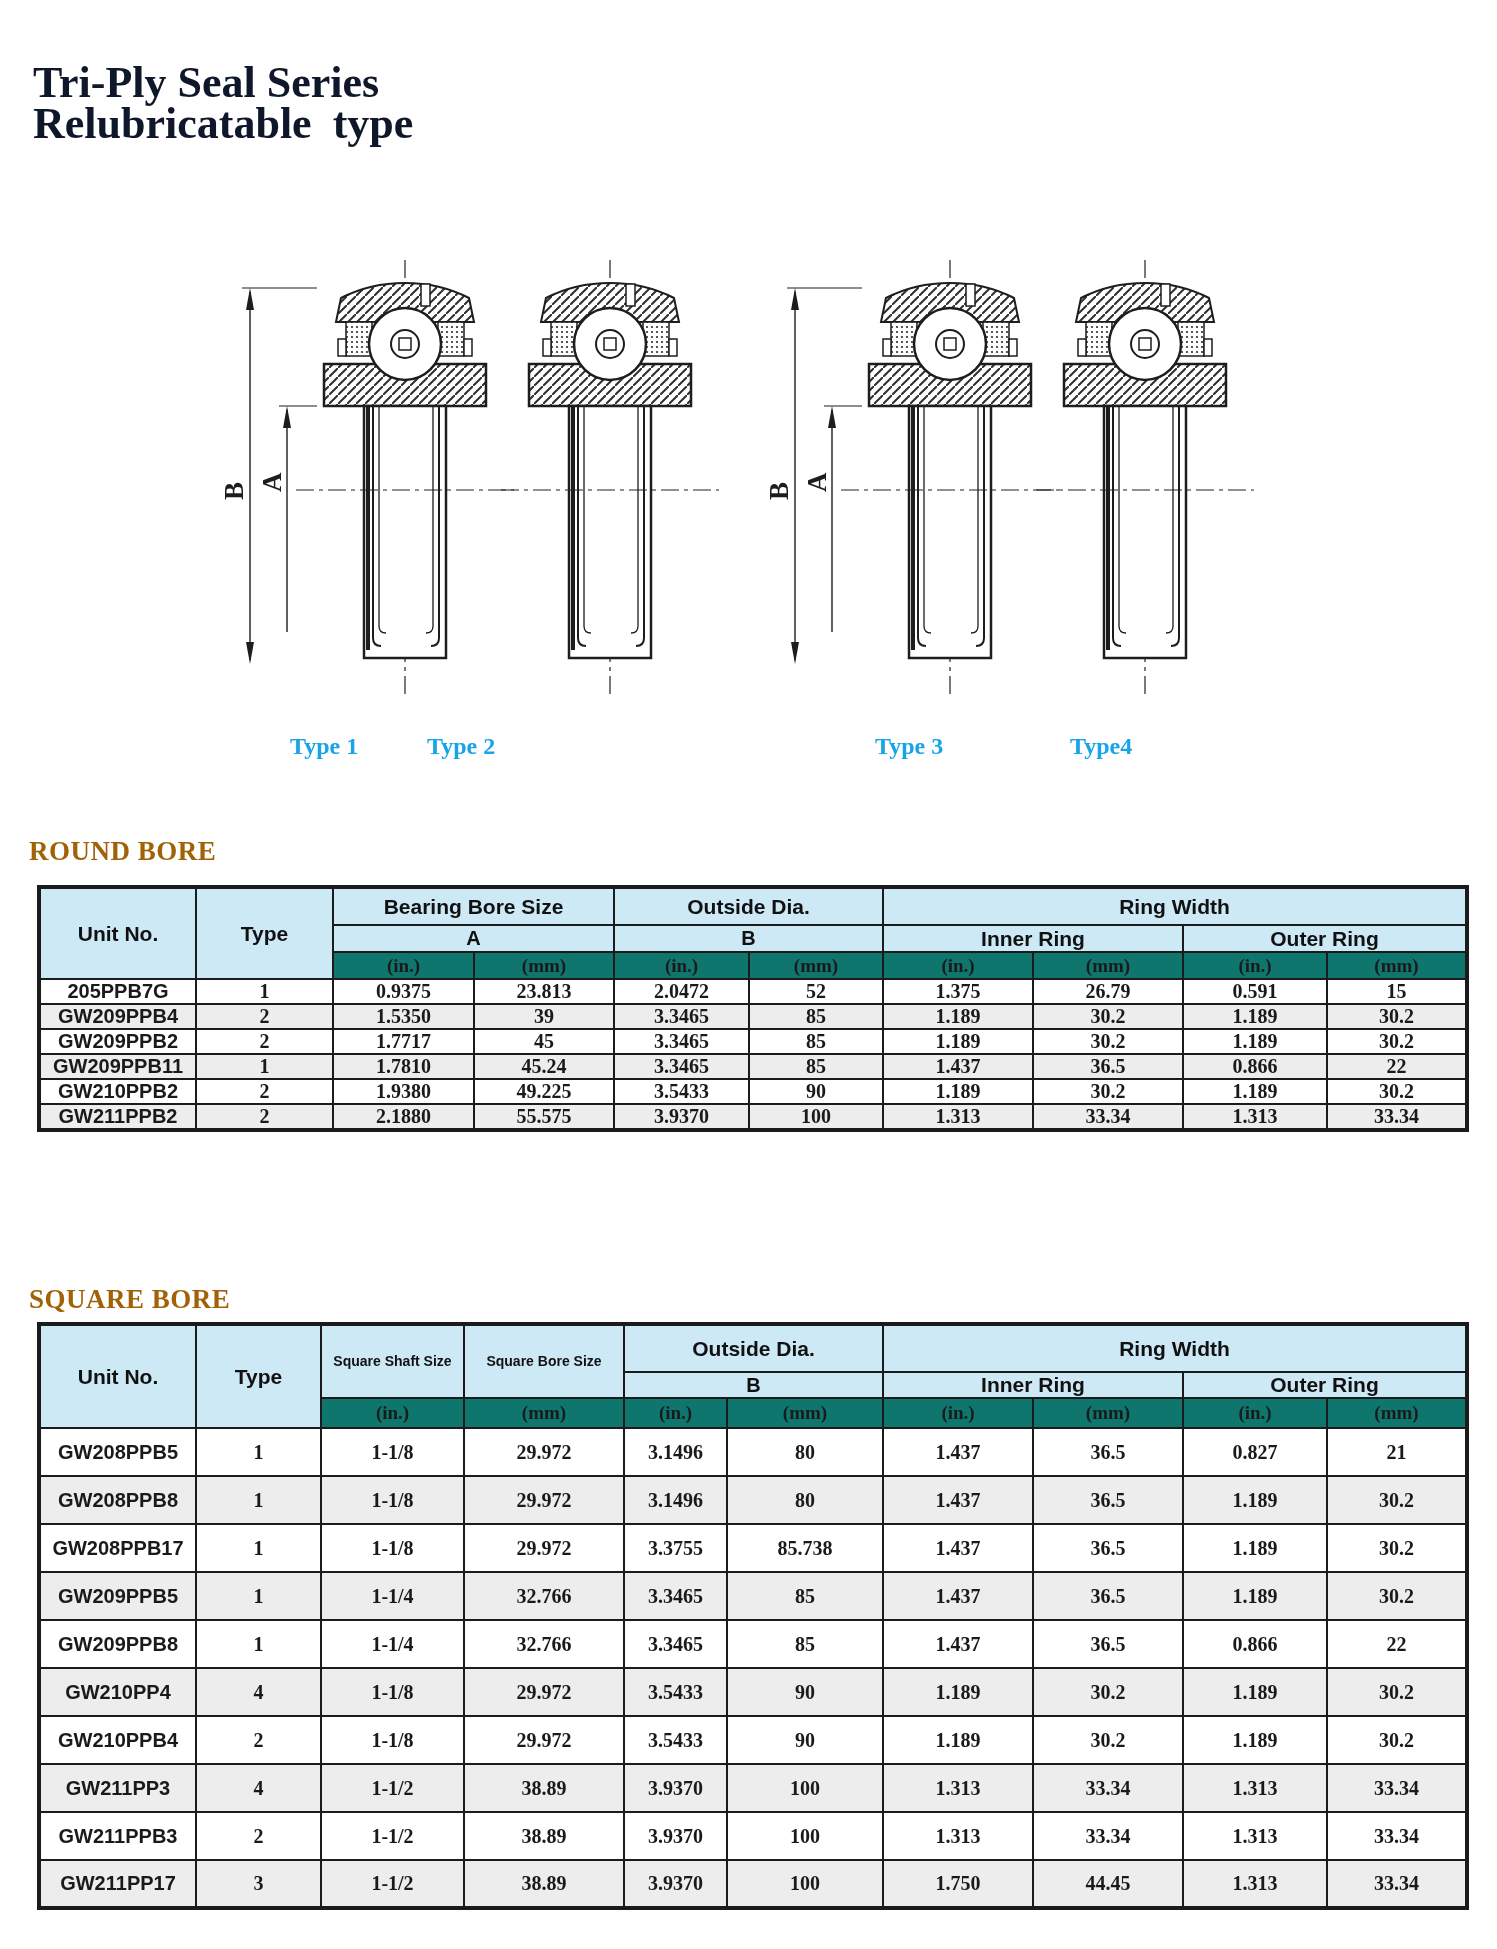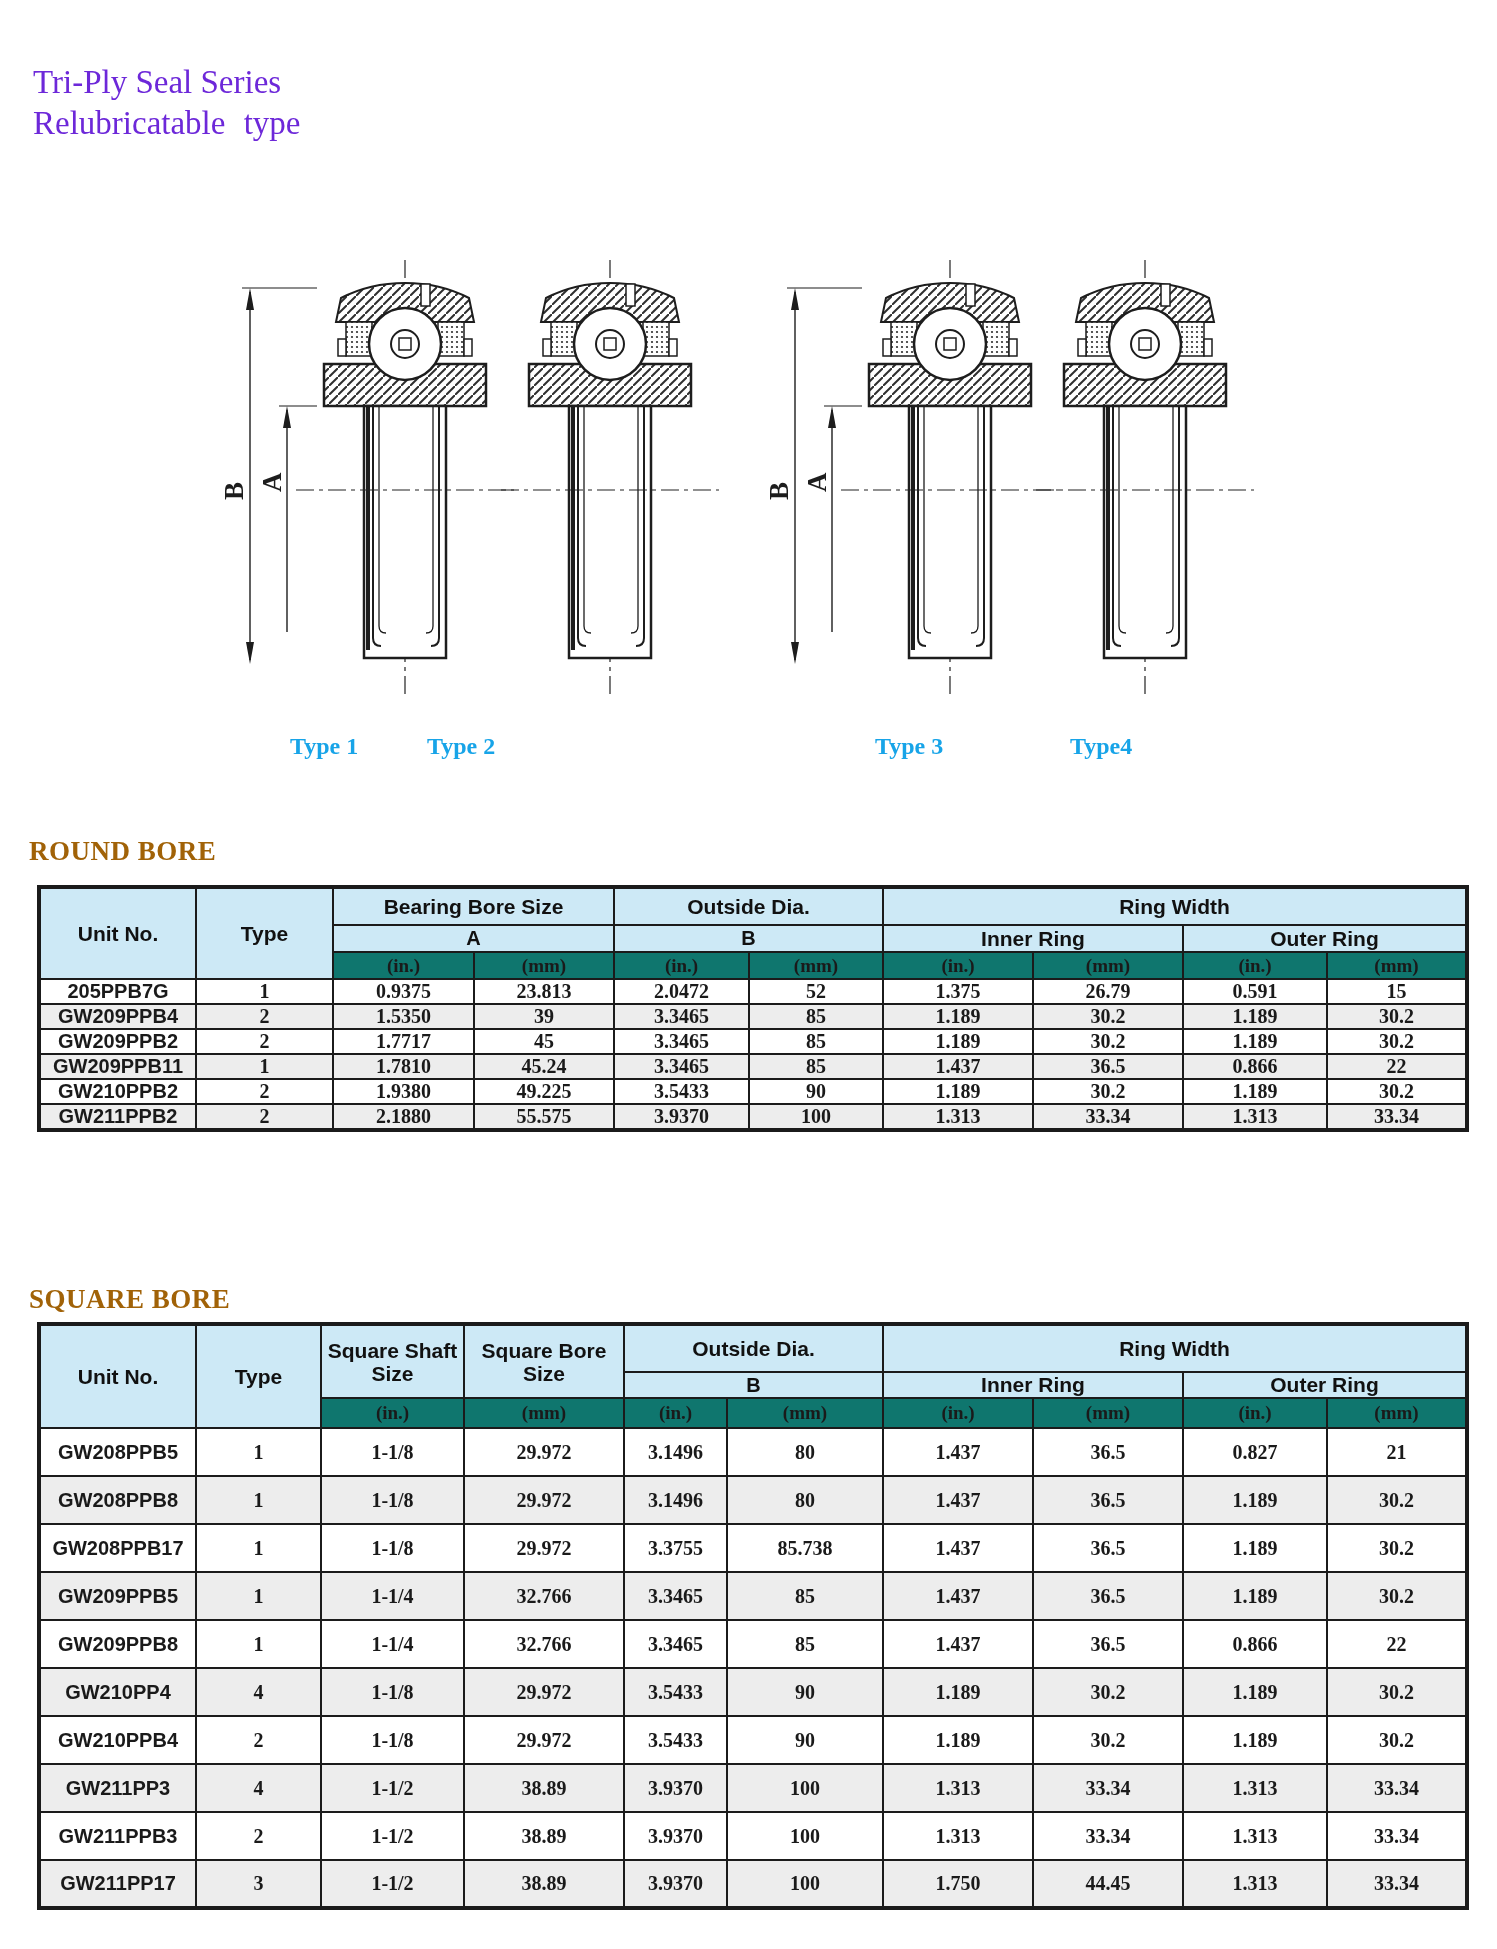--- a/index.html
+++ b/index.html
@@ -1,21 +1,21 @@
 <!DOCTYPE html>
 <html><head>
 <meta charset="utf-8">
 <style>
   html,body{margin:0;padding:0;background:#fff;}
   #page{position:relative;width:1497px;height:1949px;background:#ffffff;overflow:hidden;
         font-family:"Liberation Sans",sans-serif;color:#1a1a1a;}
 
   
-  .doc-title{position:absolute;left:33px;top:62px;color:#6d28d9;
-    font-family:"Liberation Serif",serif;font-weight:normal;font-size:33px;line-height:41px;}
+  .doc-title{position:absolute;left:33px;top:62px;color:#0f172a;
+    font-family:"Liberation Serif",serif;font-weight:bold;font-size:44px;line-height:41px;}
   .doc-title .l2{word-spacing:10px;}
 
   
   .figure-svg{position:absolute;left:0;top:0;pointer-events:none;}
   .type-label{position:absolute;top:733px;width:140px;text-align:left;color:#17a4e8;
     font-family:Liberation Serif, serif;font-weight:bold;font-size:24px;}
 
   
   .section-heading{position:absolute;left:29px;font-family:"Liberation Serif",serif;
     font-size:27px;font-weight:600;letter-spacing:.5px;color:#a16207;}
@@ -38,21 +38,21 @@
   #round-table .hr1{height:38px;}
   #round-table .hr2{height:27px;}
   #round-table .hr3{height:27px;}
   #round-table tbody tr{height:22px;}
 
   #square-table{left:37px;top:1322px;}
   #square-table .hr1{height:48px;}
   #square-table .hr2{height:26px;}
   #square-table .hr3{height:30px;}
   #square-table tbody tr{height:48px;}
-  #square-table th.wrap{font-size:21px;line-height:23px;}
+  #square-table th.wrap{font-size:14px;line-height:23px;}
 </style>
 </head>
 <body>
 
 <div id="page">
 
   <div class="doc-title">
     <div class="l1">Tri-Ply Seal Series</div>
     <div class="l2">Relubricatable  type</div>
   </div>

